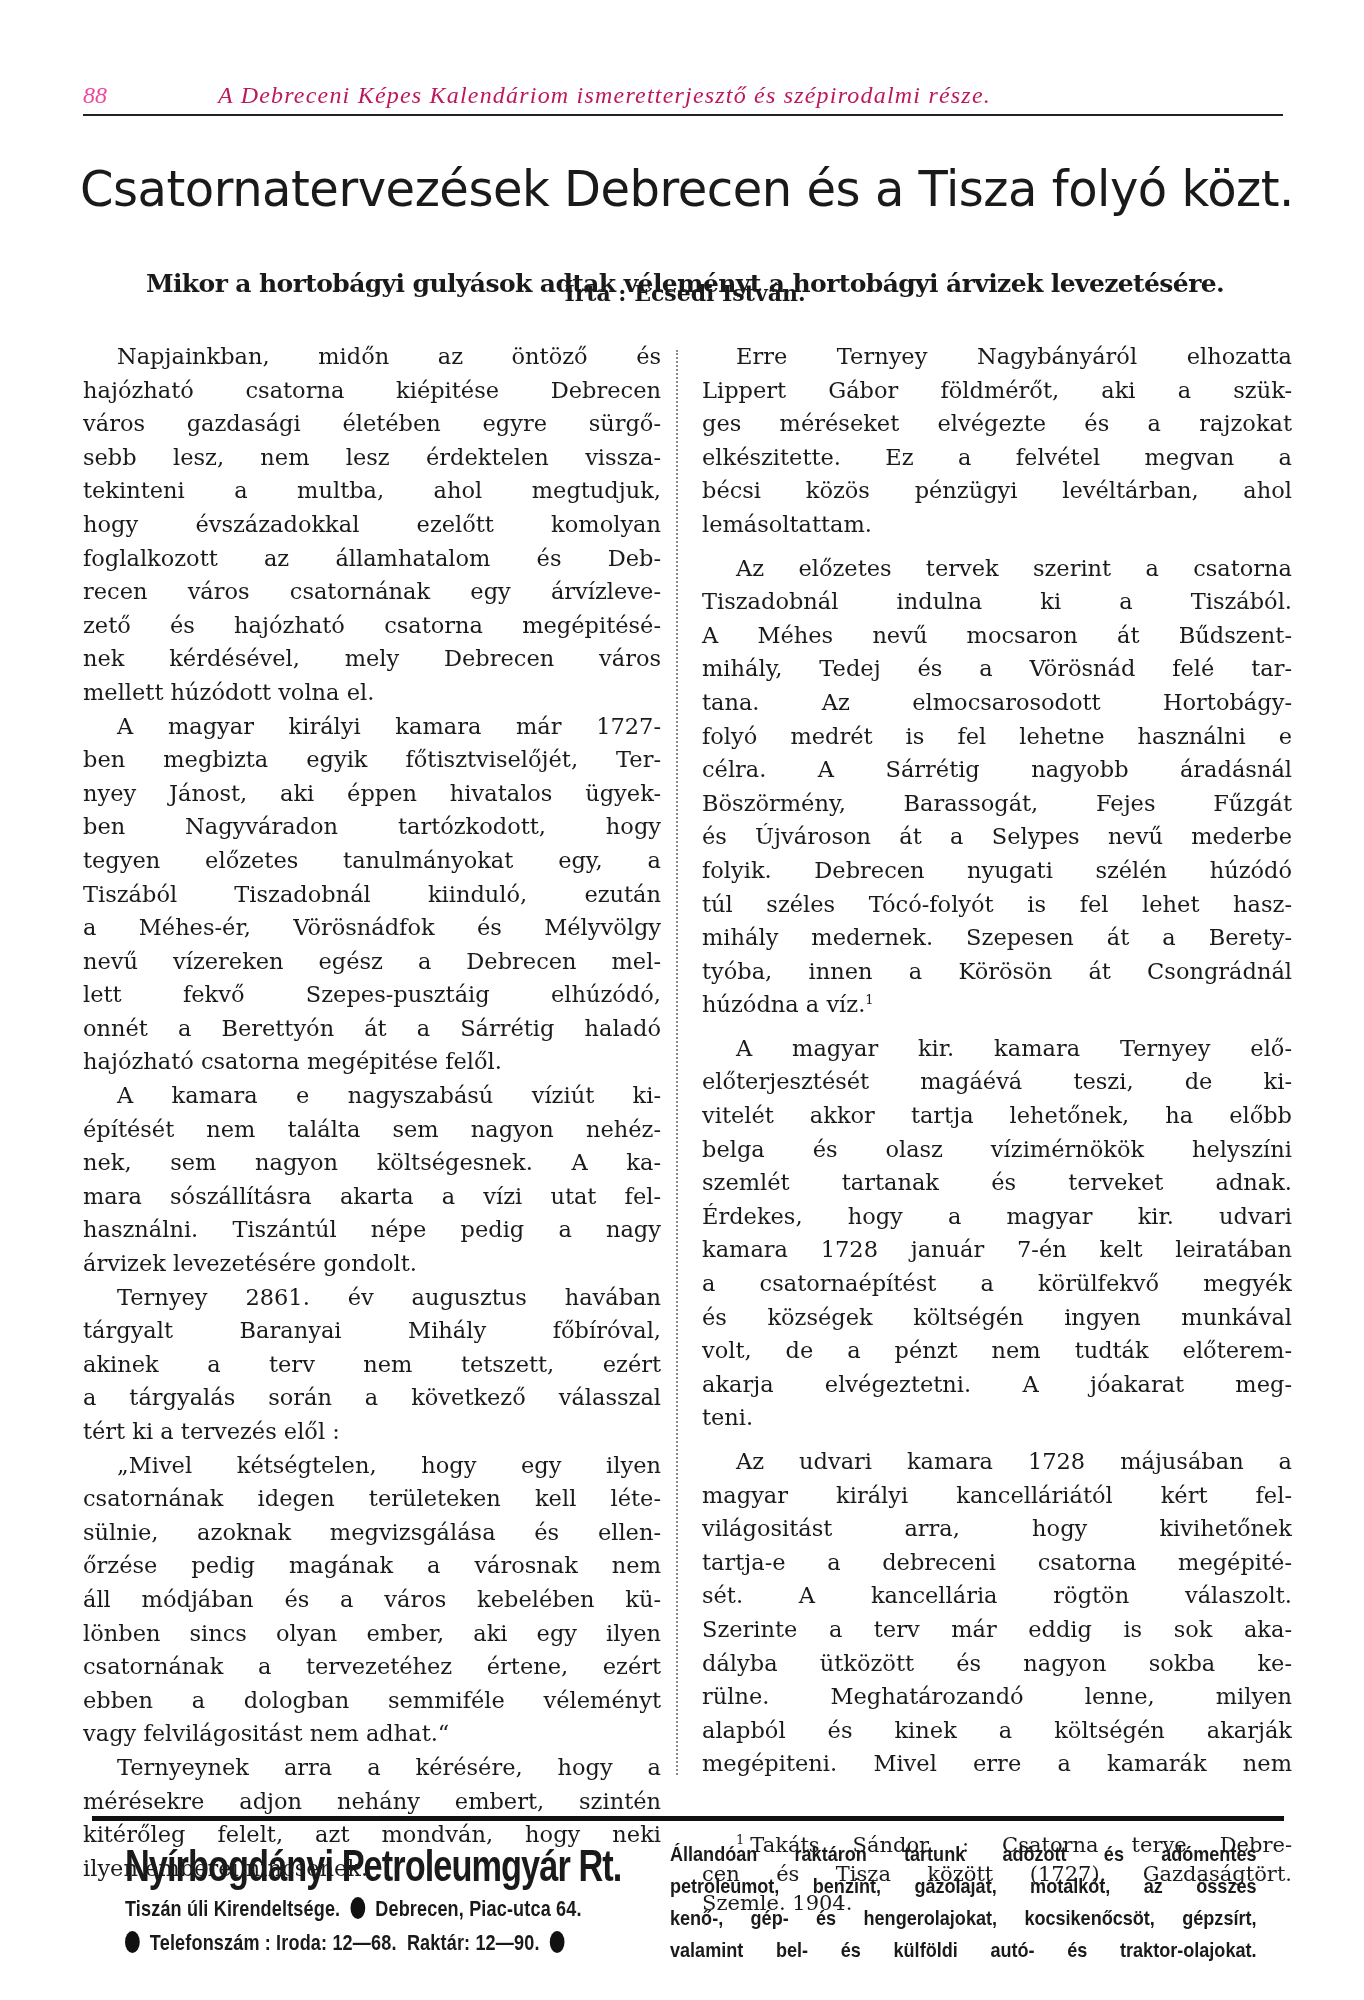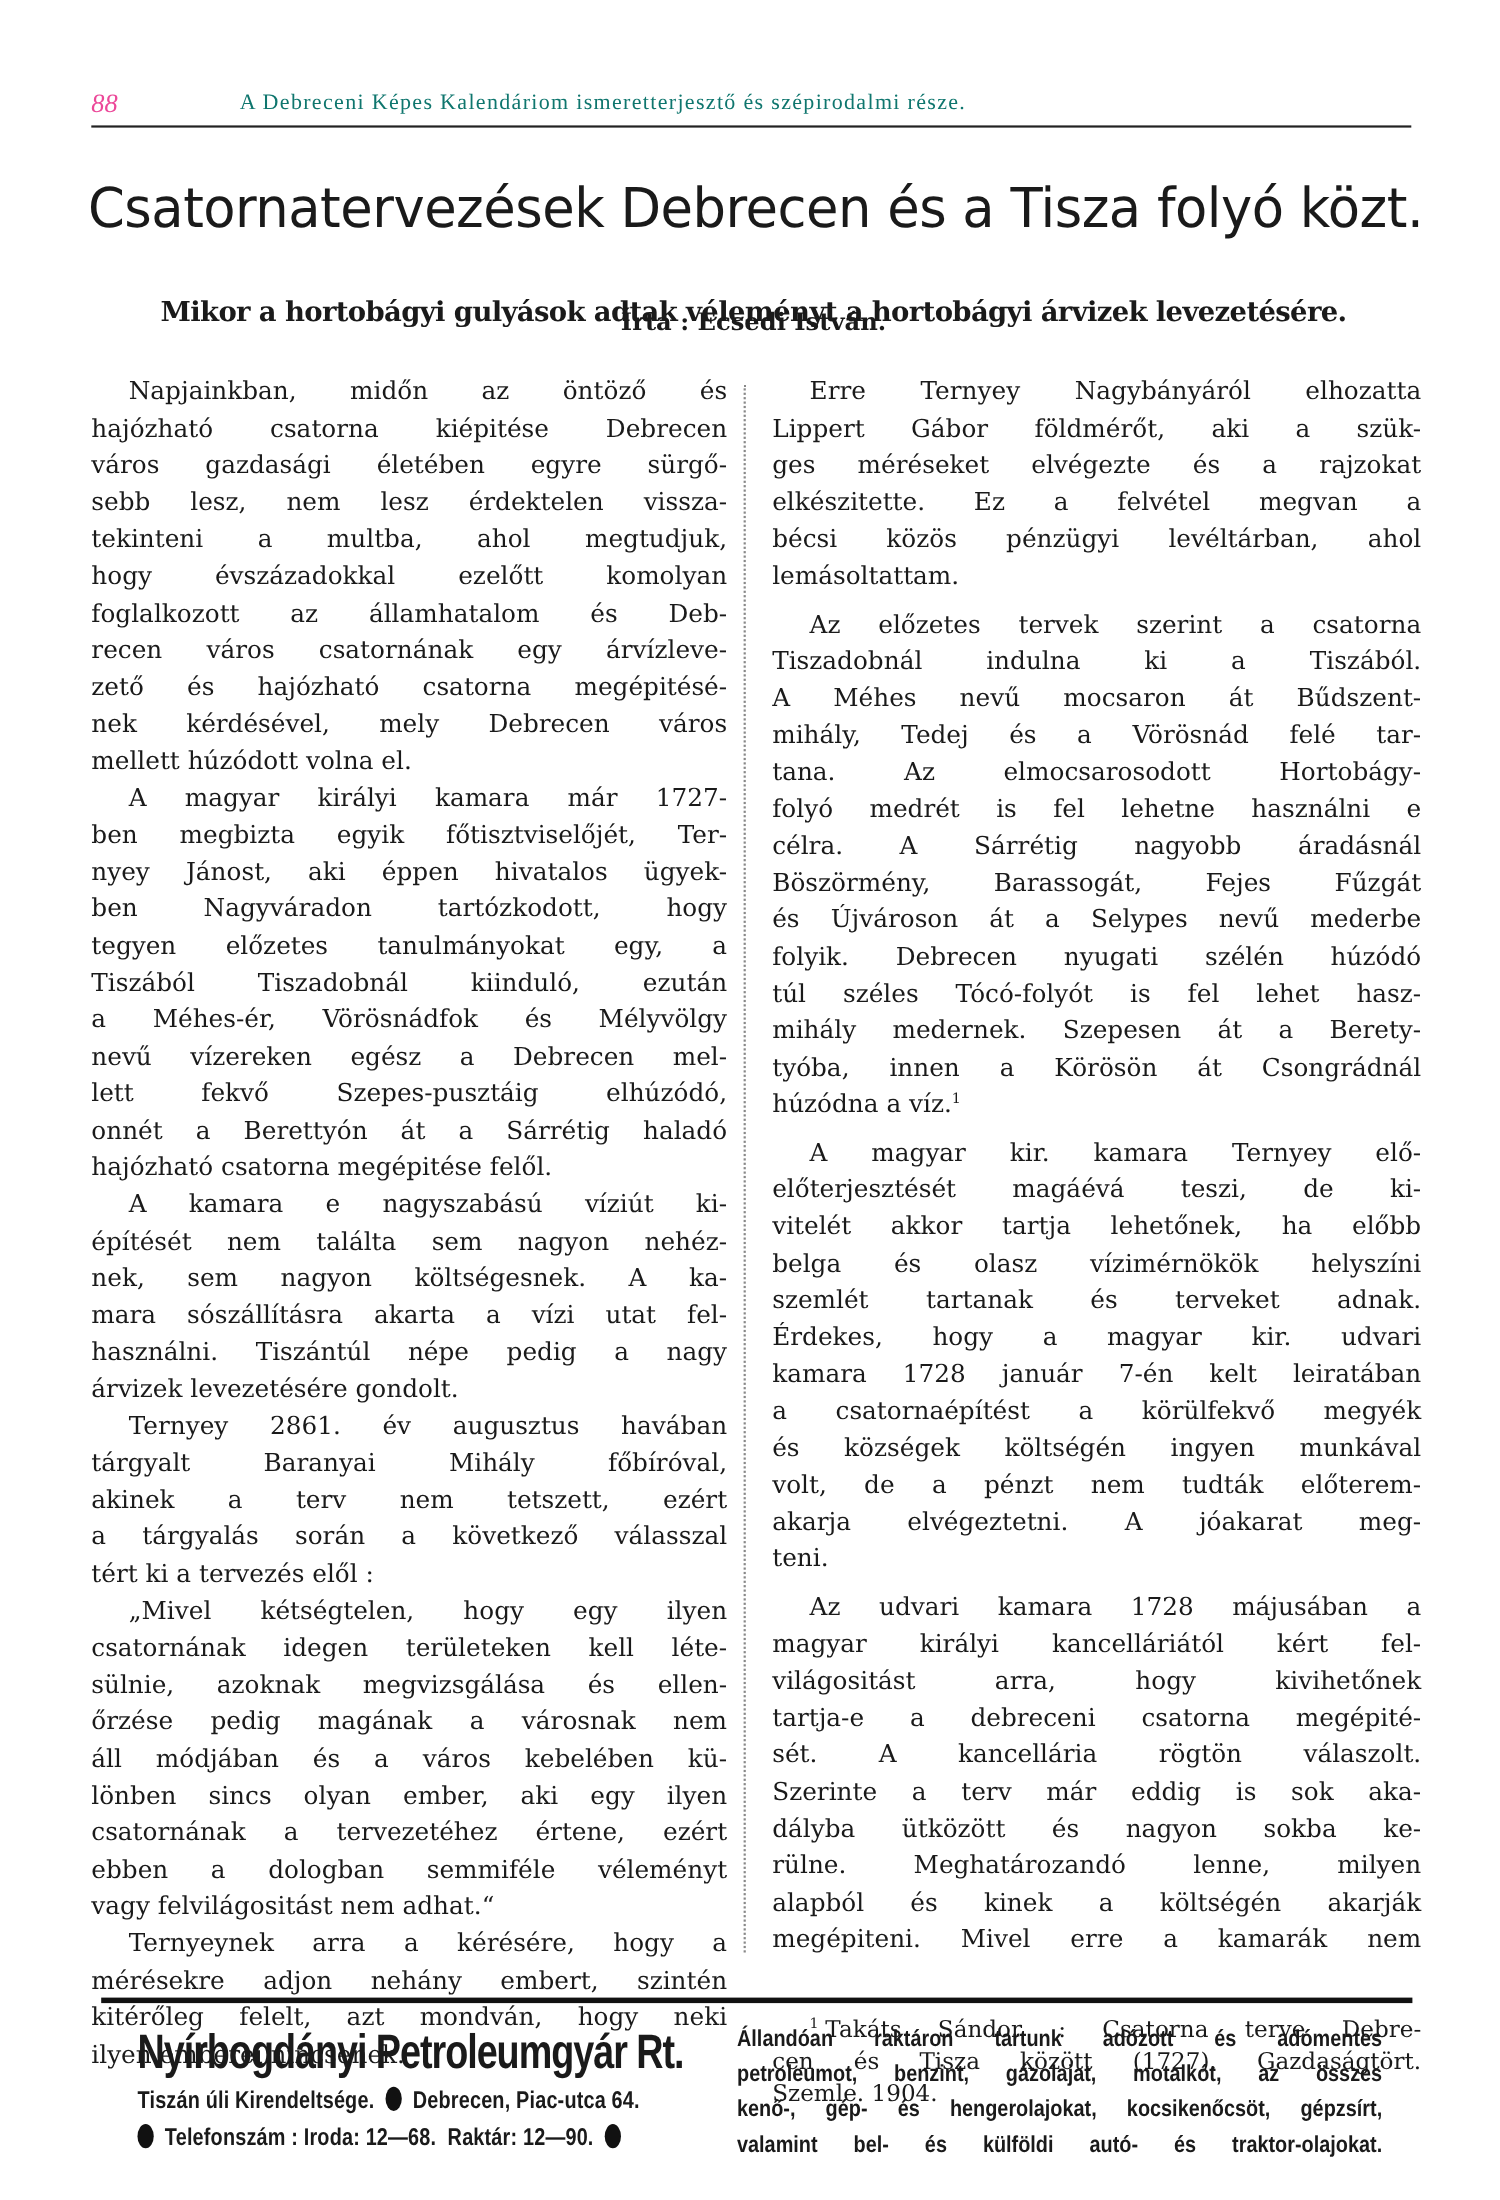--- a/index.html
+++ b/index.html
@@ -1,19 +1,19 @@
 <!DOCTYPE html>
 <html><head>
 <meta charset="utf-8">
 <style>
   html,body{margin:0;padding:0;background:#fff;}
   body{width:1364px;height:2000px;position:relative;overflow:hidden;color:#1a1a1a;font-family:"DejaVu Serif",serif;}
   .hdr{position:absolute;left:83px;top:80px;width:1200px;height:34px;border-bottom:2px solid #222;}
   .hdr .pg{position:absolute;left:0;top:2px;font-family:"Liberation Serif",serif;font-style:italic;font-size:24px;color:#ec4899;}
-  .hdr .run{position:absolute;left:135px;top:2px;font-family:"Liberation Serif",serif;font-size:20px;letter-spacing:1.2px;color:#0f766e;}
+  .hdr .run{position:absolute;left:135px;top:2px;font-family:"Liberation Serif",serif;font-style:italic;font-size:24px;letter-spacing:1.2px;color:#be185d;}
   .title{position:absolute;left:80px;top:160px;width:1210px;text-align:center;font-family:"DejaVu Sans",sans-serif;font-size:50px;font-weight:normal;letter-spacing:-0.5px;white-space:nowrap;transform:scaleX(0.96);transform-origin:left;}
   .subtitle{position:absolute;left:80px;top:232px;width:1210px;text-align:center;font-family:"DejaVu Serif",serif;font-weight:bold;font-size:25px;letter-spacing:-0.6px;white-space:nowrap;margin-top:37px;}
   .byline{position:absolute;left:80px;top:280px;width:1210px;text-align:center;font-family:"DejaVu Serif",serif;font-weight:bold;font-size:22px;}
   .col{position:absolute;top:340px;font-family:"DejaVu Serif",serif;font-size:22.5px;}
   .col.left{left:83px;width:578px;}
   .col.right{left:702px;width:590px;}
   .divider{position:absolute;left:676px;top:350px;height:1425px;border-left:2px dotted #888;}
   .ln{height:33.6px;line-height:33.6px;text-align:justify;text-align-last:justify;white-space:nowrap;overflow:visible;}
   .ln.indent{padding-left:34px;}
   .ln.last{text-align-last:left;}

